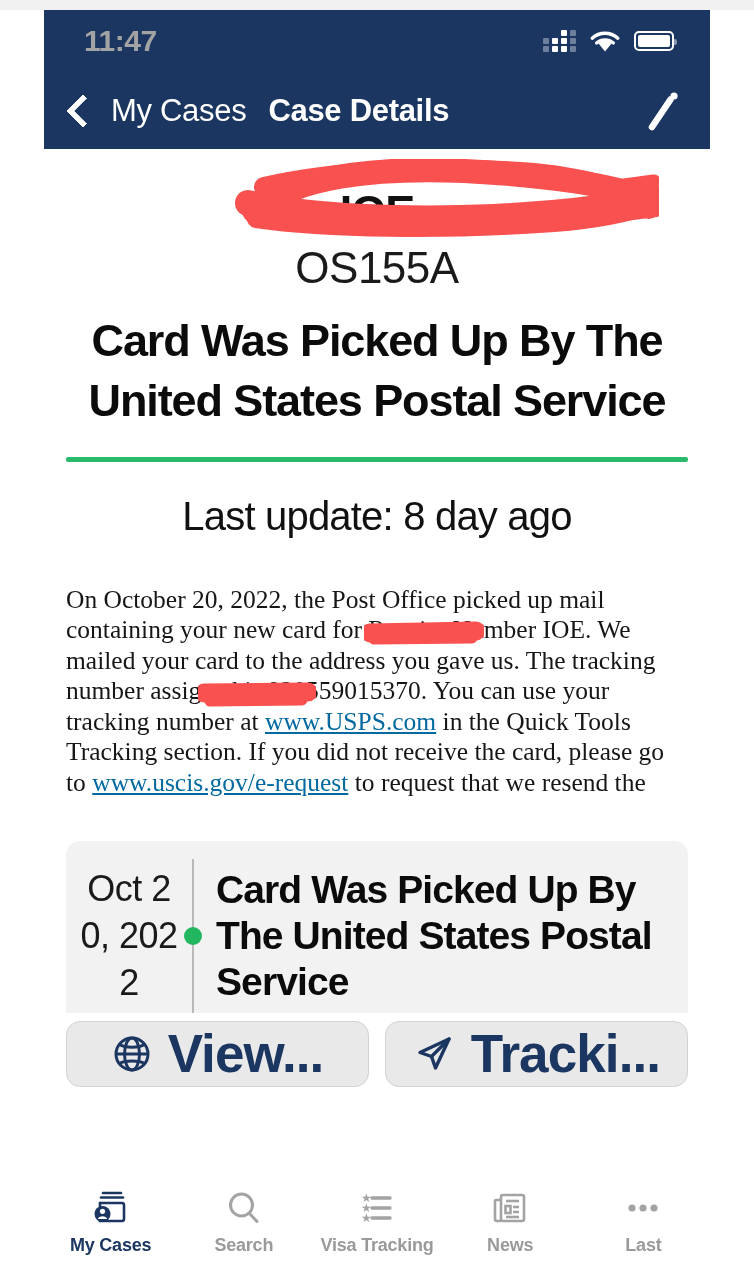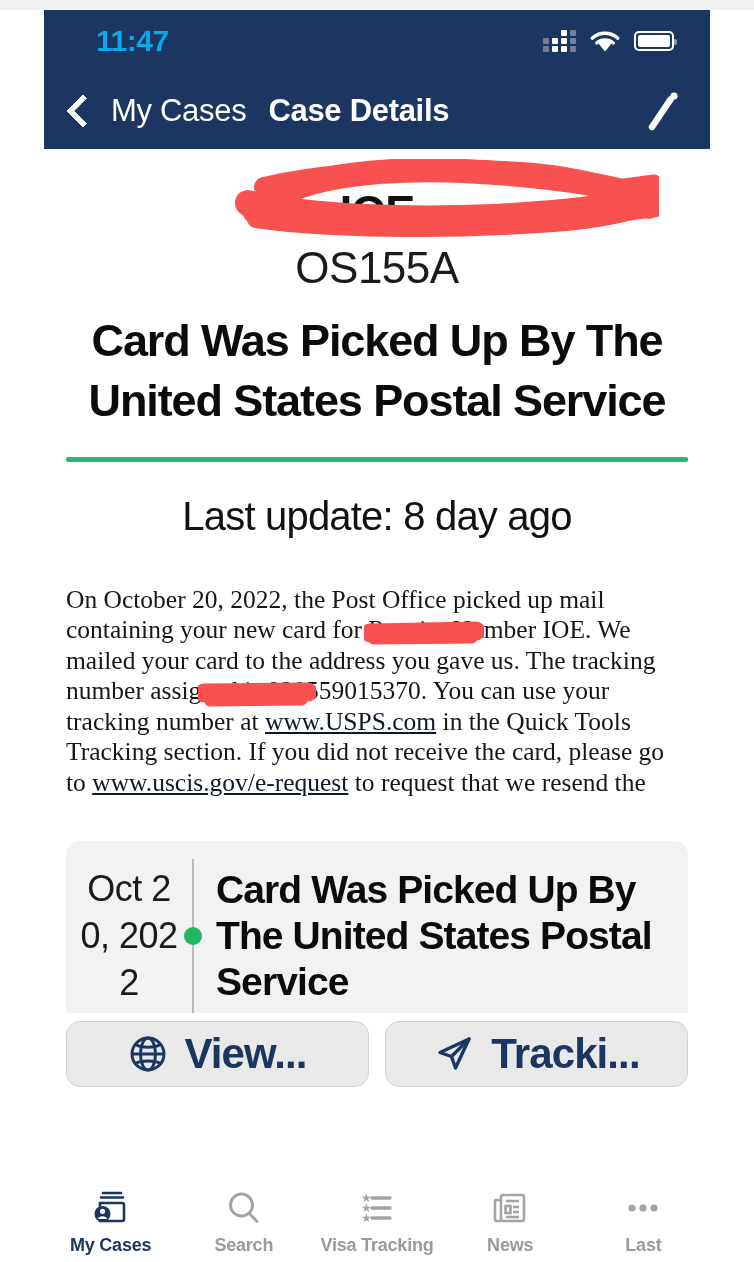--- a/index.html
+++ b/index.html
@@ -39,25 +39,24 @@
   .statusbar {
     height: 62px;
     background: #1b3660;
     display: flex;
     align-items: center;
     justify-content: space-between;
     padding: 0 36px 0 40px;
     box-sizing: border-box;
   }
   .status-time {
-    color: #0ea5e9;
+    color: #a3a3a3;
     font-size: 30px;
     font-weight: bold;
     letter-spacing: -0.5px;
-    margin-left: 12px;
   }
   .status-icons {
     display: flex;
     align-items: center;
     gap: 13px;
   }
   .sig-dots {
     display: grid;
     grid-template-columns: repeat(4, 6px);
     grid-template-rows: repeat(3, 6px);
@@ -208,21 +207,21 @@
     position: relative;
   }
   .bodytext {
     font-family: "Liberation Serif", serif;
     font-size: 25.5px;
     line-height: 30.5px;
     color: #161616;
     text-align: left;
   }
   .bodytext a {
-    color: #0f172a;
+    color: #0369a1;
   }
   .redact-2 {
     position: absolute;
     left: 298px;
     top: 36px;
     width: 120px;
     height: 24px;
     pointer-events: none;
   }
   .redact-3 {
@@ -298,21 +297,21 @@
     flex: 1;
     background: #e9e9e9;
     border: 1px solid #d2d2d2;
     border-radius: 14px;
     height: 66px;
     display: flex;
     align-items: center;
     justify-content: center;
     gap: 16px;
     color: #1b3660;
-    font-size: 42px;
+    font-size: 53px;
     font-weight: bold;
     letter-spacing: -0.9px;
     cursor: pointer;
     box-sizing: border-box;
   }
   .action-btn svg { flex: 0 0 auto; }
 
   
   .tabbar {
     position: absolute;

